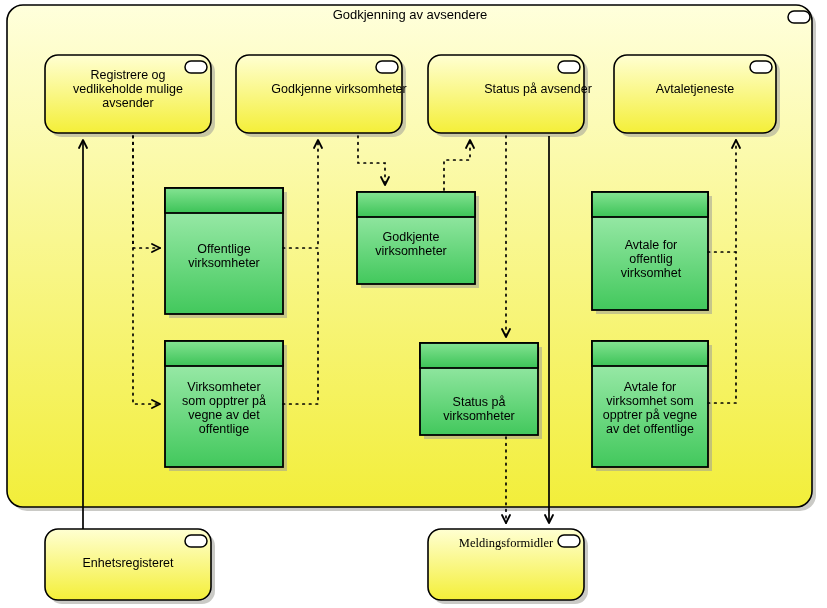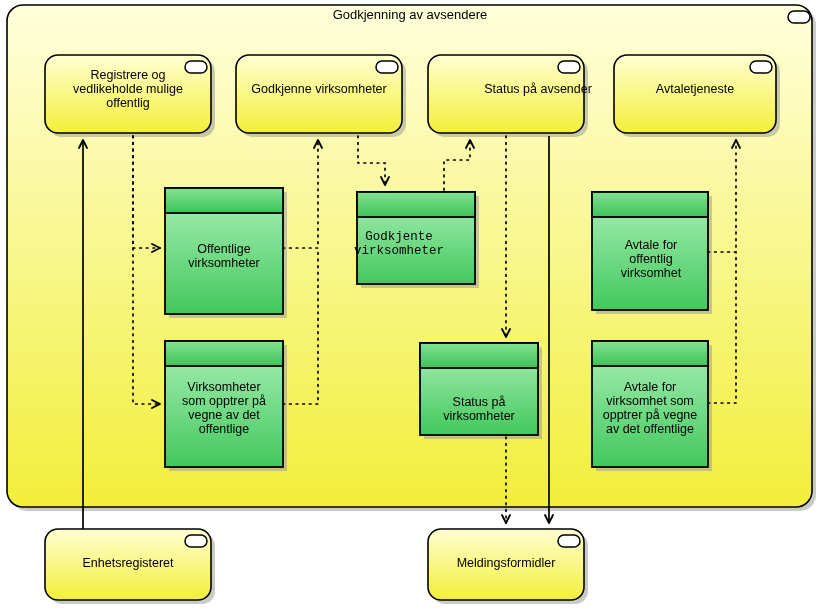--- a/index.html
+++ b/index.html
@@ -181,36 +181,36 @@
       <path stroke-dasharray="1.6 5" stroke-linecap="round" d="M708,403 L736,403 L736,252"></path>
     </g>
   </svg>
 
   <div id="labels">
 
     <div class="lbl lbl-group" style="left:210px; top:8px; width:400px;">Godkjenning av avsendere</div>
 
     <div class="lbl lbl-service" style="left:45px; top:68px; width:166px;">Registrere og
 vedlikeholde mulige
-offentlig</div>
-
-    <div class="lbl lbl-service" style="left:236px; top:82px; width:166px;">Godkjenne virksomheter</div>
+avsender</div>
+
+    <div class="lbl lbl-service" style="left:236px; top:82px; width:166px;padding-left:20px;">Godkjenne virksomheter</div>
 
     <div class="lbl lbl-service" style="left:428px; top:82px; width:156px;padding-left:32px;">Status på avsender</div>
 
     <div class="lbl lbl-service" style="left:45px; top:556px; width:166px;">Enhetsregisteret</div>
 
     <div class="lbl lbl-service" style="left:614px; top:82px; width:162px;">Avtaletjeneste</div>
 
-    <div class="lbl lbl-service" style="left:428px; top:556px; width:156px;">Meldingsformidler</div>
+    <div class="lbl lbl-service" style="left:428px; top:536px; width:156px;font-family:Liberation Serif, serif;">Meldingsformidler</div>
 
     <div class="lbl lbl-object" style="left:165px; top:242px; width:118px;">Offentlige
 virksomheter</div>
 
-    <div class="lbl lbl-object" style="left:340px; top:230px; width:118px;font-family:Liberation Mono, monospace;">Godkjente
+    <div class="lbl lbl-object" style="left:352px; top:230px; width:118px;">Godkjente
 virksomheter</div>
 
     <div class="lbl lbl-object" style="left:596px; top:238px; width:110px;">Avtale for
 offentlig
 virksomhet</div>
 
     <div class="lbl lbl-object" style="left:165px; top:380px; width:118px;">Virksomheter
 som opptrer på
 vegne av det
 offentlige</div>

